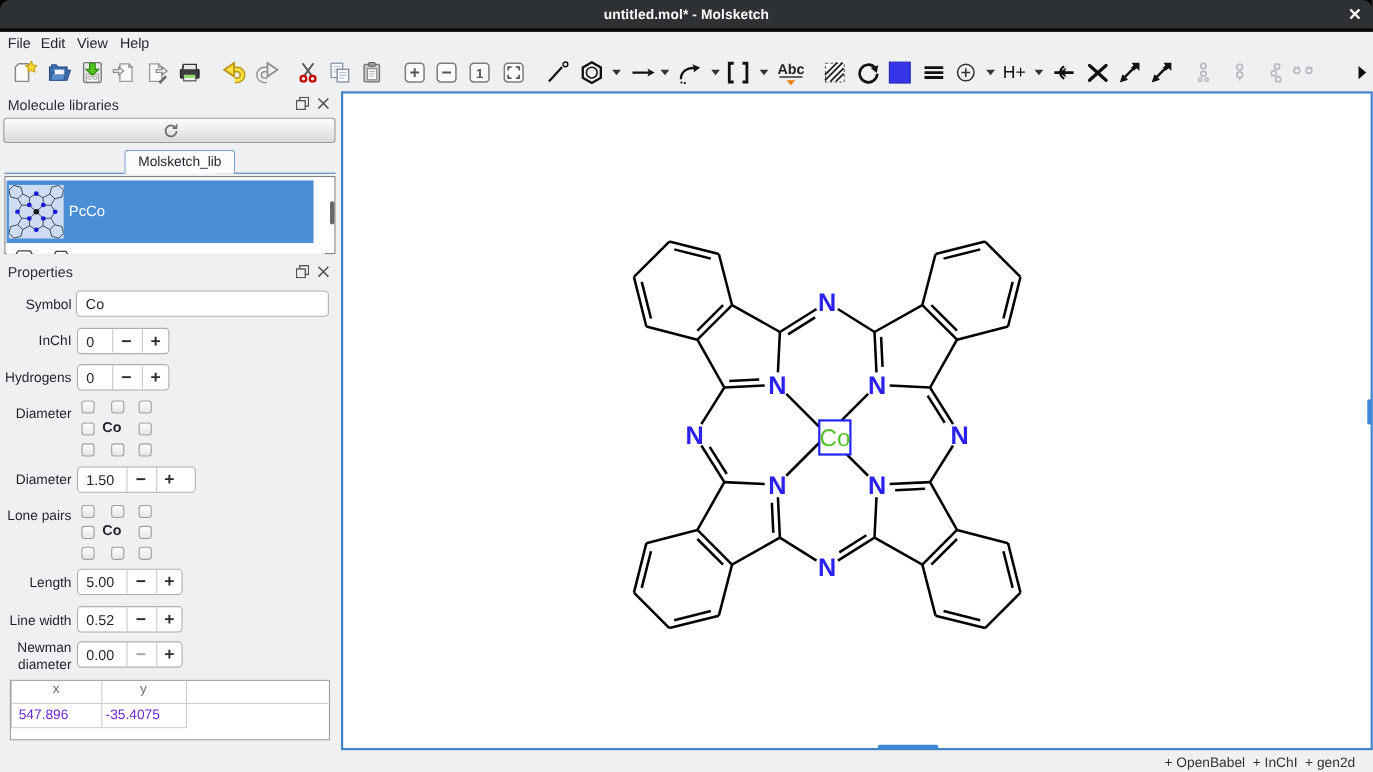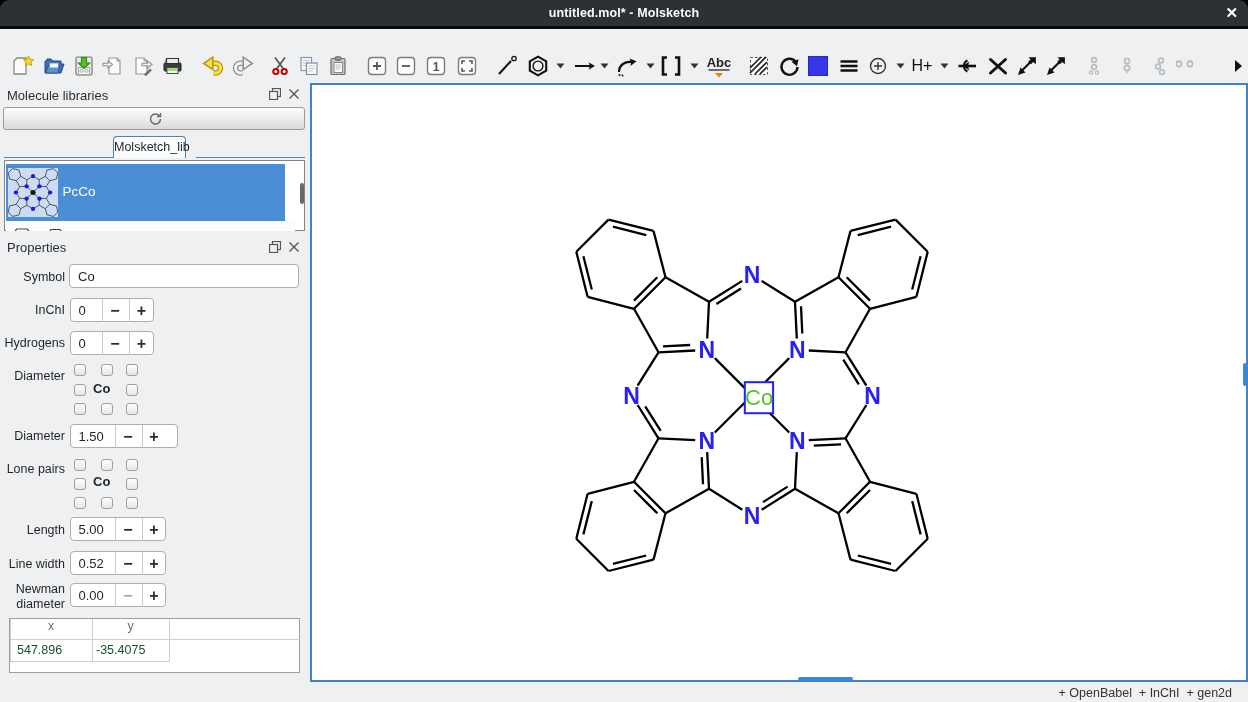--- a/index.html
+++ b/index.html
@@ -8,54 +8,60 @@
 #titlebar .x { position:absolute; right:10px; top:4px; color:#fff; font-size:15px; font-weight:bold; }
 #tbline { position:absolute; left:0; top:26px; width:1248px; height:3px; background:#0a0a0a; }
 #menubar { position:absolute; left:0; top:29px; width:1248px; height:21px; background:#eff0f1; color:#1f2326; font-size:13px; }
 #menubar span { position:absolute; top:3px; }
 #toolbar { position:absolute; left:0; top:50px; width:1248px; height:34px; background:#eff0f1; }
 .ti { position:absolute; top:54px; }
 #dockcol { position:absolute; left:0; top:84px; width:310px; height:594px; background:#eff0f1; }
 .docktitle { position:absolute; font-size:13px; color:#2b2f33; }
 .dockbtn { position:absolute; }
 #refresh { position:absolute; left:3px; top:107px; width:302px; height:23px; border:1px solid #9a9a9a; border-radius:3px; background:linear-gradient(#fdfdfd,#dadada); }
-#tab { position:absolute; left:113px; top:136px; width:73px; height:22px; border:1px solid #4f81bd; border-bottom:none; border-radius:4px 4px 0 0; background:#fbfcfd; font-size:12.5px; color:#1f2326; text-align:center; line-height:21px; }
+#tab { position:absolute; left:113px; top:136px; width:101px; height:22px; border:1px solid #4f81bd; border-bottom:none; border-radius:4px 4px 0 0; background:#fbfcfd; font-size:12.5px; color:#1f2326; text-align:center; line-height:21px; }
 .tabline { position:absolute; top:157px; height:1px; background:#4f81bd; }
 #libframe { position:absolute; left:4px; top:160px; width:301px; height:71px; border:1px solid #838383; background:#fff; }
 #librow { position:absolute; left:1px; top:3px; width:279px; height:56.5px; background:#4a8fd5; }
 #librow .thumb { position:absolute; left:1.5px; top:4px; width:50px; height:49px; }
 #librow .nm { position:absolute; left:56.5px; top:20px; color:#fff; font-size:13.5px; }
 #libscroll { position:absolute; right:0.5px; top:22px; width:4px; height:21px; background:#686868; border-radius:2px; }
 #peek { position:absolute; left:1px; top:59.5px; width:288.5px; height:10px; background:#fcfcfc; overflow:hidden; }
 .plab { position:absolute; font-size:12.5px; color:#1f2326; text-align:right; white-space:nowrap; }
 .field { position:absolute; background:#fff; border:1px solid #aeaeae; border-radius:4px; font-size:13px; color:#1f2326; display:flex; align-items:center; }
 .spin { position:absolute; background:#fff; border:1px solid #aeaeae; border-radius:4px; height:24px; }
 .spv { position:absolute; left:8px; top:4px; font-size:13px; color:#1f2326; }
 .ssep { position:absolute; top:0; width:1px; height:23px; background:#c9c9c9; }
 .sbtn { position:absolute; top:1px; text-align:center; font-size:16px; font-weight:bold; color:#2b2b2b; line-height:21px; }
 .chk { position:absolute; width:12px; height:12px; border:1px solid #9f9f9f; border-radius:3px; background:linear-gradient(#fefefe,#e6e6e6); }
 .colab { position:absolute; font-size:13px; font-weight:bold; color:#1f2326; }
 .xytab { position:absolute; border:1px solid #9f9f9f; background:#fff; }
 .xyhdr { position:absolute; text-align:center; font-size:12.5px; color:#6e6e6e; top:2px; }
 .xyv { position:absolute; width:1px; background:#cfcfcf; }
 .xyh { position:absolute; height:1px; background:#cfcfcf; }
-.xycell { position:absolute; font-size:12.5px; color:#14532d; }
+.xycell { position:absolute; font-size:12.5px; color:#6d28d9; }
 #canvas { position:absolute; left:310px; top:83px; width:938px; height:599px; background:#fff; border:2px solid #4282c6; }
 #statusbar { position:absolute; left:0; top:684px; width:1248px; height:18px; background:#eff0f1; font-size:12.5px; color:#35332f; }
 #statusbar span { position:absolute; right:16px; top:1.5px; }
 .hsb { position:absolute; background:#3c87d8; border-radius:2px; }
 </style></head>
 <body>
 <div id="win">
 <div style="position:absolute;left:0;top:0;width:1248px;height:29px;background:#000"></div>
 <div id="titlebar">
       <span class="t">untitled.mol* - Molsketch</span>
       <span class="x">✕</span>
     </div>
 <div id="tbline"></div>
+<div id="menubar">
+ <span style="left:7px">File</span>
+      <span style="left:37px">Edit</span>
+      <span style="left:70px">View</span>
+      <span style="left:109px">Help</span>
+</div>
 <div id="toolbar">
 </div>
 <svg class="ti" style="left:12px" width="24" height="24" viewBox="0 0 24 24">
       <path d="M5 4 h9 v16 h-12 v-13 z" fill="#fcfcfc" stroke="#888" stroke-width="1.3"></path>
       <path d="M17.5 2 l1.6 3.2 3.4.5 -2.5 2.4 .6 3.4 -3.1-1.6 -3.1 1.6 .6-3.4 -2.5-2.4 3.4-.5 z" fill="#ffd633" stroke="#c8a000" stroke-width="1" transform="translate(-1,0)"></path>
     </svg>
 <svg class="ti" style="left:42px" width="24" height="24" viewBox="0 0 24 24">
       <path d="M3 7 v12 h16 l3-9 h-3 V7 h-8 l-2-2 H5 v2z" fill="#3d6fb4" stroke="#274b80" stroke-width="1"></path>
       <path d="M6 12 h12 l-2.2 7 H3.8 z" fill="#5c8fd0" stroke="#2d558f" stroke-width="1"></path>
       <rect x="7.5" y="9" width="9" height="5" rx="0.8" fill="#f3f6fb" stroke="#5f82b5" stroke-width="0.8"></rect>

